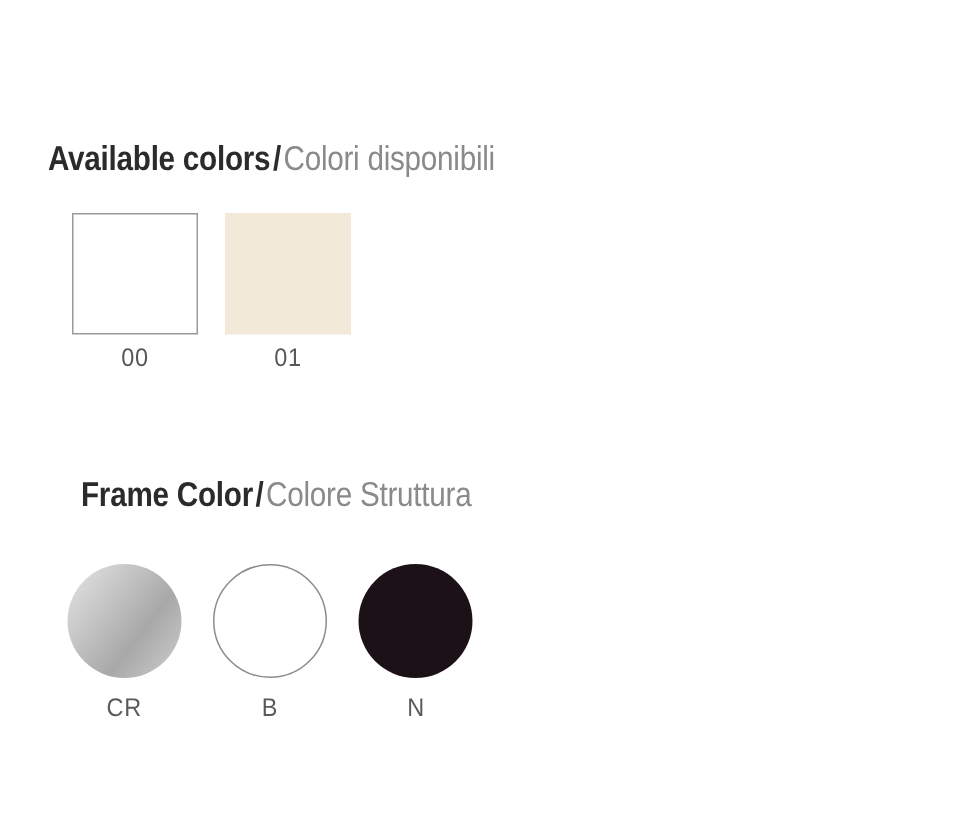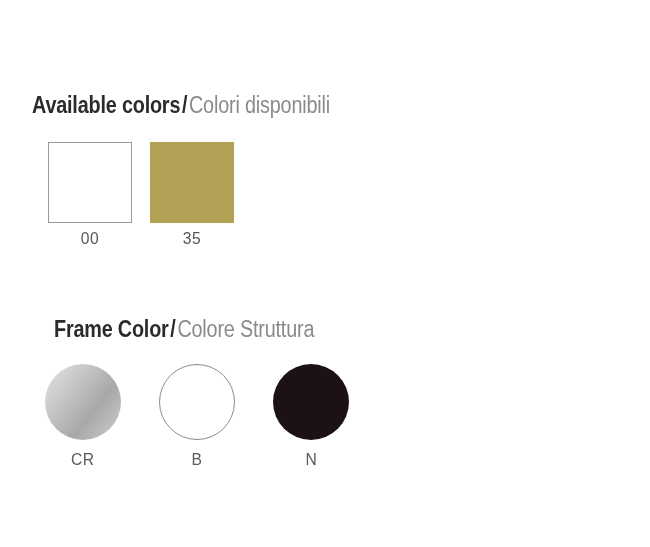--- a/index.html
+++ b/index.html
@@ -75,23 +75,23 @@
     color: #575757;
     font-family: "Liberation Sans", sans-serif;
     letter-spacing: 0.5px;
     transform: scaleX(0.92);
   }
 
   
   #frame-swatches {
     position: absolute;
     left: 45px;
-    top: 364px;
+    top: 376px;
     display: flex;
-    gap: 38px;
+    gap: 21px;
   }
   .circle-cell {
     width: 76px;
     display: flex;
     flex-direction: column;
     align-items: center;
   }
   .circle-chip {
     width: 76px;
     height: 76px;
@@ -117,27 +117,27 @@
     <span class="heading-en">Available colors</span><span class="heading-sep">/</span><span class="heading-it">Colori disponibili</span>
   </div>
 
   <div id="available-swatches">
 
     <div class="swatch-cell">
       <div class="swatch-chip" style="background:#ffffff;border:1px solid #9a9a9a;"></div>
       <div class="swatch-label">00</div>
     </div>
 
+    <div class="swatch-cell">
+      <div class="swatch-chip" style="background:#f2e9d9;"></div>
+      <div class="swatch-label">01</div>
+    </div>
 
 
 
-    <div class="swatch-cell">
-      <div class="swatch-chip" style="background:#b2a255;"></div>
-      <div class="swatch-label">35</div>
-    </div>
 
 
   </div>
 
   <div class="section-heading" id="heading-frame">
     <span class="heading-en">Frame Color</span><span class="heading-sep">/</span><span class="heading-it">Colore Struttura</span>
   </div>
 
   <div id="frame-swatches">
 

